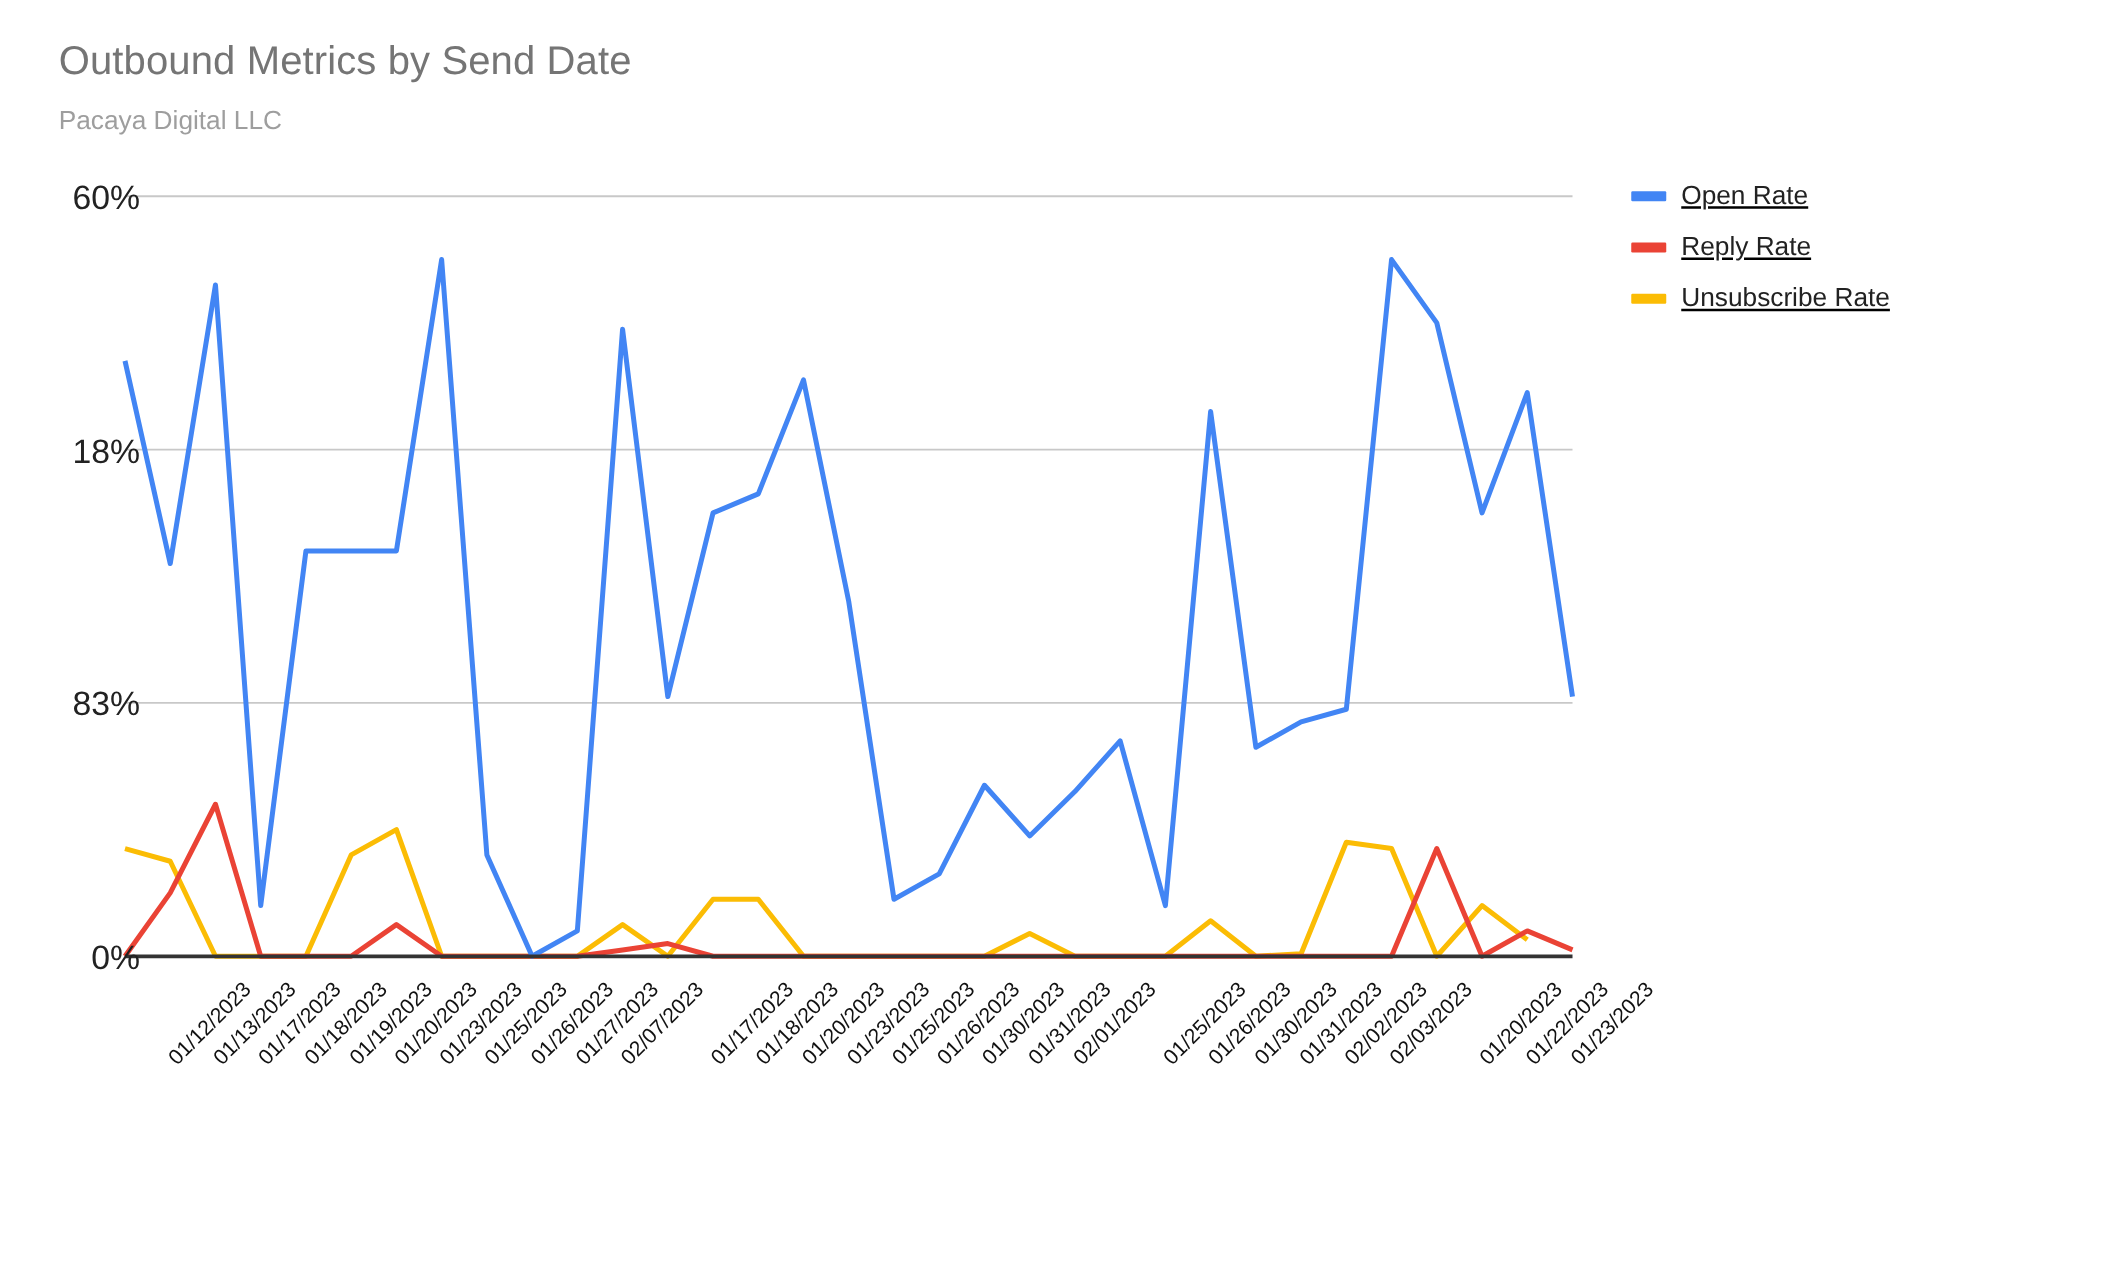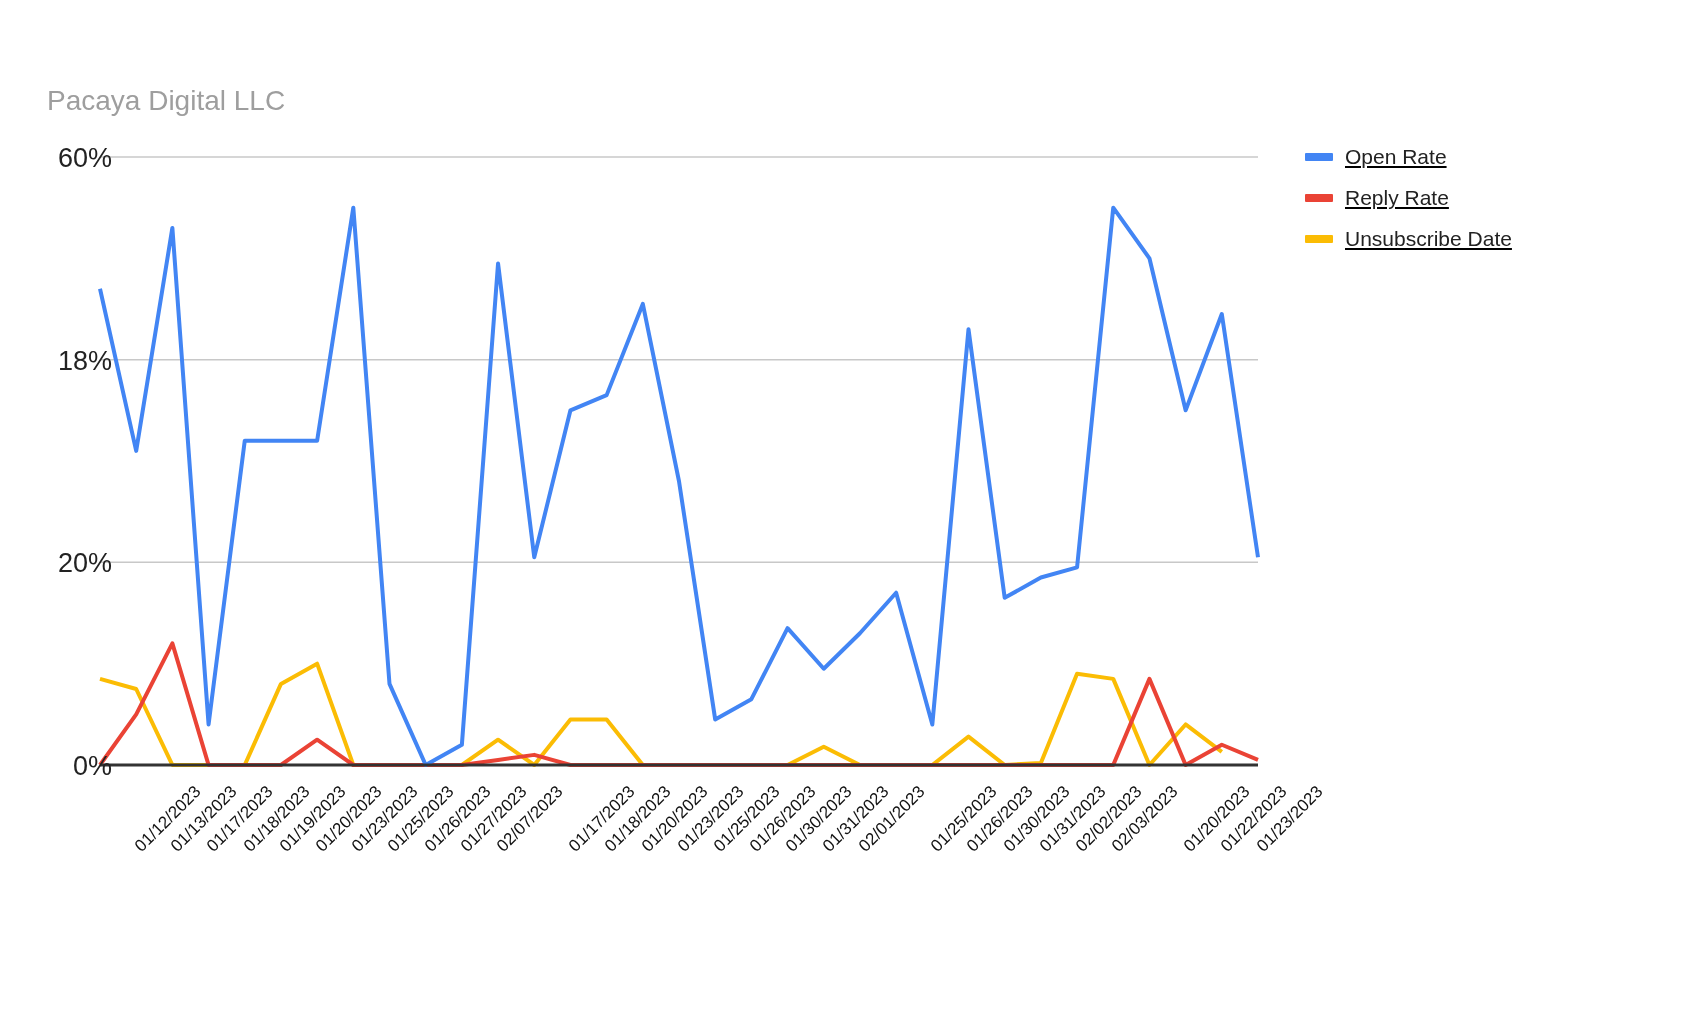--- a/index.html
+++ b/index.html
@@ -26,21 +26,21 @@
     font-size: 32px;
     color: #757575;
     font-weight: 400;
     letter-spacing: 0.1px;
     white-space: nowrap;
   }
   .chart-subtitle {
     position: absolute;
     left: 47px;
     top: 85px;
-    font-size: 28px;
+    font-size: 21px;
     color: #9e9e9e;
     font-weight: 400;
     white-space: nowrap;
   }
   .plot-svg {
     position: absolute;
     left: 0;
     top: 0;
   }
   .legend {
@@ -95,39 +95,40 @@
     font-size: 21px;
     color: #222222;
     font-weight: 400;
   }
 </style>
 </head>
 <body>
 
 <div id="chart-root">
 
+  <div class="chart-title">Outbound Metrics by Send Date</div>
   <div class="chart-subtitle">Pacaya Digital LLC</div>
 
   <svg class="plot-svg" width="1698" height="1024">
     <g id="gridlines">
         <line x1="100" x2="1258" y1="562.3333333333334" y2="562.3333333333334" stroke="#c8c8c8" stroke-width="1.5"></line>
         <line x1="100" x2="1258" y1="359.6666666666667" y2="359.6666666666667" stroke="#c8c8c8" stroke-width="1.5"></line>
         <line x1="100" x2="1258" y1="157" y2="157" stroke="#c8c8c8" stroke-width="1.5"></line>
       </g>
     <g id="series-paths">
         <polyline points="100,678.8666666666667 136.1875,689 172.375,765 208.5625,765 244.75,765 280.9375,683.9333333333334 317.125,663.6666666666666 353.3125,765 389.5,765 425.6875,765 461.875,765 498.0625,739.6666666666666 534.25,765 570.4375,719.4 606.625,719.4 642.8125,765 679,765 715.1875,765 751.375,765 787.5625,765 823.75,746.76 859.9375,765 896.125,765 932.3125,765 968.5,736.6266666666667 1004.6875,765 1040.875,762.9733333333334 1077.0625,673.8 1113.25,678.8666666666667 1149.4375,765 1185.625,724.4666666666667 1221.8125,751.8266666666667" fill="none" stroke="#fbbc04" stroke-width="4" stroke-linejoin="round" stroke-linecap="butt"></polyline>
         <polyline points="100,765 136.1875,714.3333333333334 172.375,643.4 208.5625,765 244.75,765 280.9375,765 317.125,739.6666666666666 353.3125,765 389.5,765 425.6875,765 461.875,765 498.0625,759.9333333333333 534.25,754.8666666666667 570.4375,765 606.625,765 642.8125,765 679,765 715.1875,765 751.375,765 787.5625,765 823.75,765 859.9375,765 896.125,765 932.3125,765 968.5,765 1004.6875,765 1040.875,765 1077.0625,765 1113.25,765 1149.4375,678.8666666666667 1185.625,765 1221.8125,744.7333333333333 1258,759.9333333333333" fill="none" stroke="#ea4335" stroke-width="4" stroke-linejoin="round" stroke-linecap="butt"></polyline>
         <polyline points="100,288.73333333333335 136.1875,450.8666666666666 172.375,227.9333333333334 208.5625,724.4666666666667 244.75,440.73333333333335 280.9375,440.73333333333335 317.125,440.73333333333335 353.3125,207.66666666666674 389.5,683.9333333333334 425.6875,765 461.875,744.7333333333333 498.0625,263.40000000000003 534.25,557.2666666666667 570.4375,410.3333333333333 606.625,395.1333333333334 642.8125,303.93333333333334 679,481.26666666666665 715.1875,719.4 751.375,699.1333333333333 787.5625,628.2 823.75,668.7333333333333 859.9375,633.2666666666667 896.125,592.7333333333333 932.3125,724.4666666666667 968.5,329.26666666666665 1004.6875,597.8 1040.875,577.5333333333333 1077.0625,567.4 1113.25,207.66666666666674 1149.4375,258.3333333333333 1185.625,410.3333333333333 1221.8125,314.06666666666666 1258,557.2666666666667" fill="none" stroke="#4285f4" stroke-width="4" stroke-linejoin="round" stroke-linecap="butt"></polyline>
       </g>
     <line id="zero-axis" x1="100" y1="765" x2="1258" y2="765" stroke="#333333" stroke-width="3"></line>
   </svg>
 
   <div id="yticks">
       <div class="ytick" style="top: 751px;">0%</div>
-      <div class="ytick" style="top: 548.333px;">20%</div>
+      <div class="ytick" style="top: 548.333px;">83%</div>
       <div class="ytick" style="top: 345.667px;">18%</div>
       <div class="ytick" style="top: 143px;">60%</div>
     </div>
   <div id="xticks">
       <div class="xtick" style="left: 106px; top: 782px;">01/12/2023</div>
       <div class="xtick" style="left: 142.188px; top: 782px;">01/13/2023</div>
       <div class="xtick" style="left: 178.375px; top: 782px;">01/17/2023</div>
       <div class="xtick" style="left: 214.562px; top: 782px;">01/18/2023</div>
       <div class="xtick" style="left: 250.75px; top: 782px;">01/19/2023</div>
       <div class="xtick" style="left: 286.938px; top: 782px;">01/20/2023</div>
@@ -161,17 +162,17 @@
       <div class="legend-item">
         <span class="legend-swatch" style="background: rgb(66, 133, 244);"></span>
         <span class="legend-label">Open Rate</span>
       </div>
       <div class="legend-item">
         <span class="legend-swatch" style="background: rgb(234, 67, 53);"></span>
         <span class="legend-label">Reply Rate</span>
       </div>
       <div class="legend-item">
         <span class="legend-swatch" style="background: rgb(251, 188, 4);"></span>
-        <span class="legend-label">Unsubscribe Date</span>
+        <span class="legend-label">Unsubscribe Rate</span>
       </div>
     </div>
 
 </div>
 
 </body></html>

